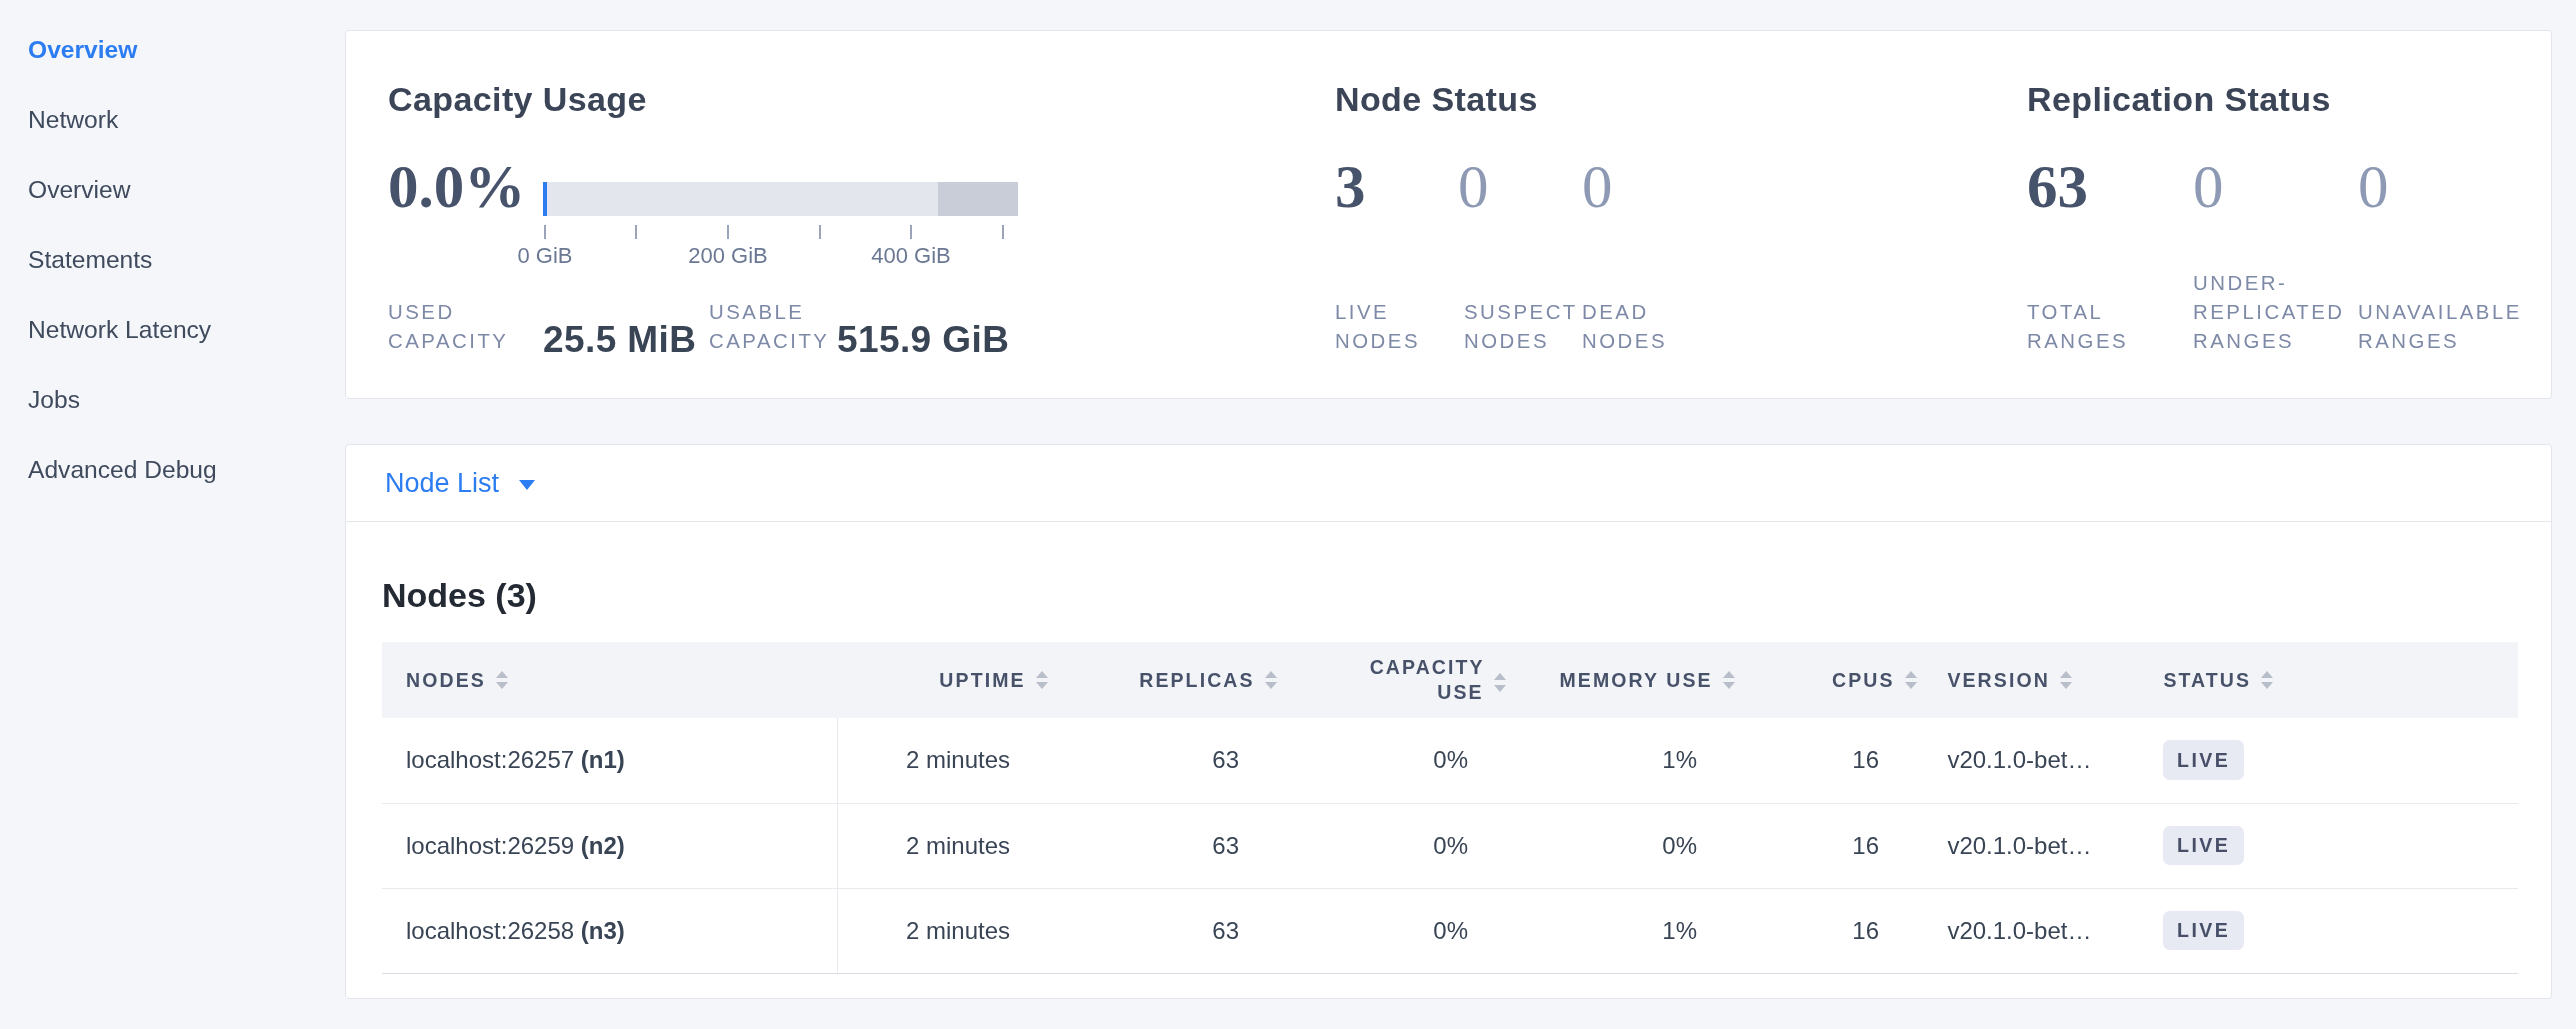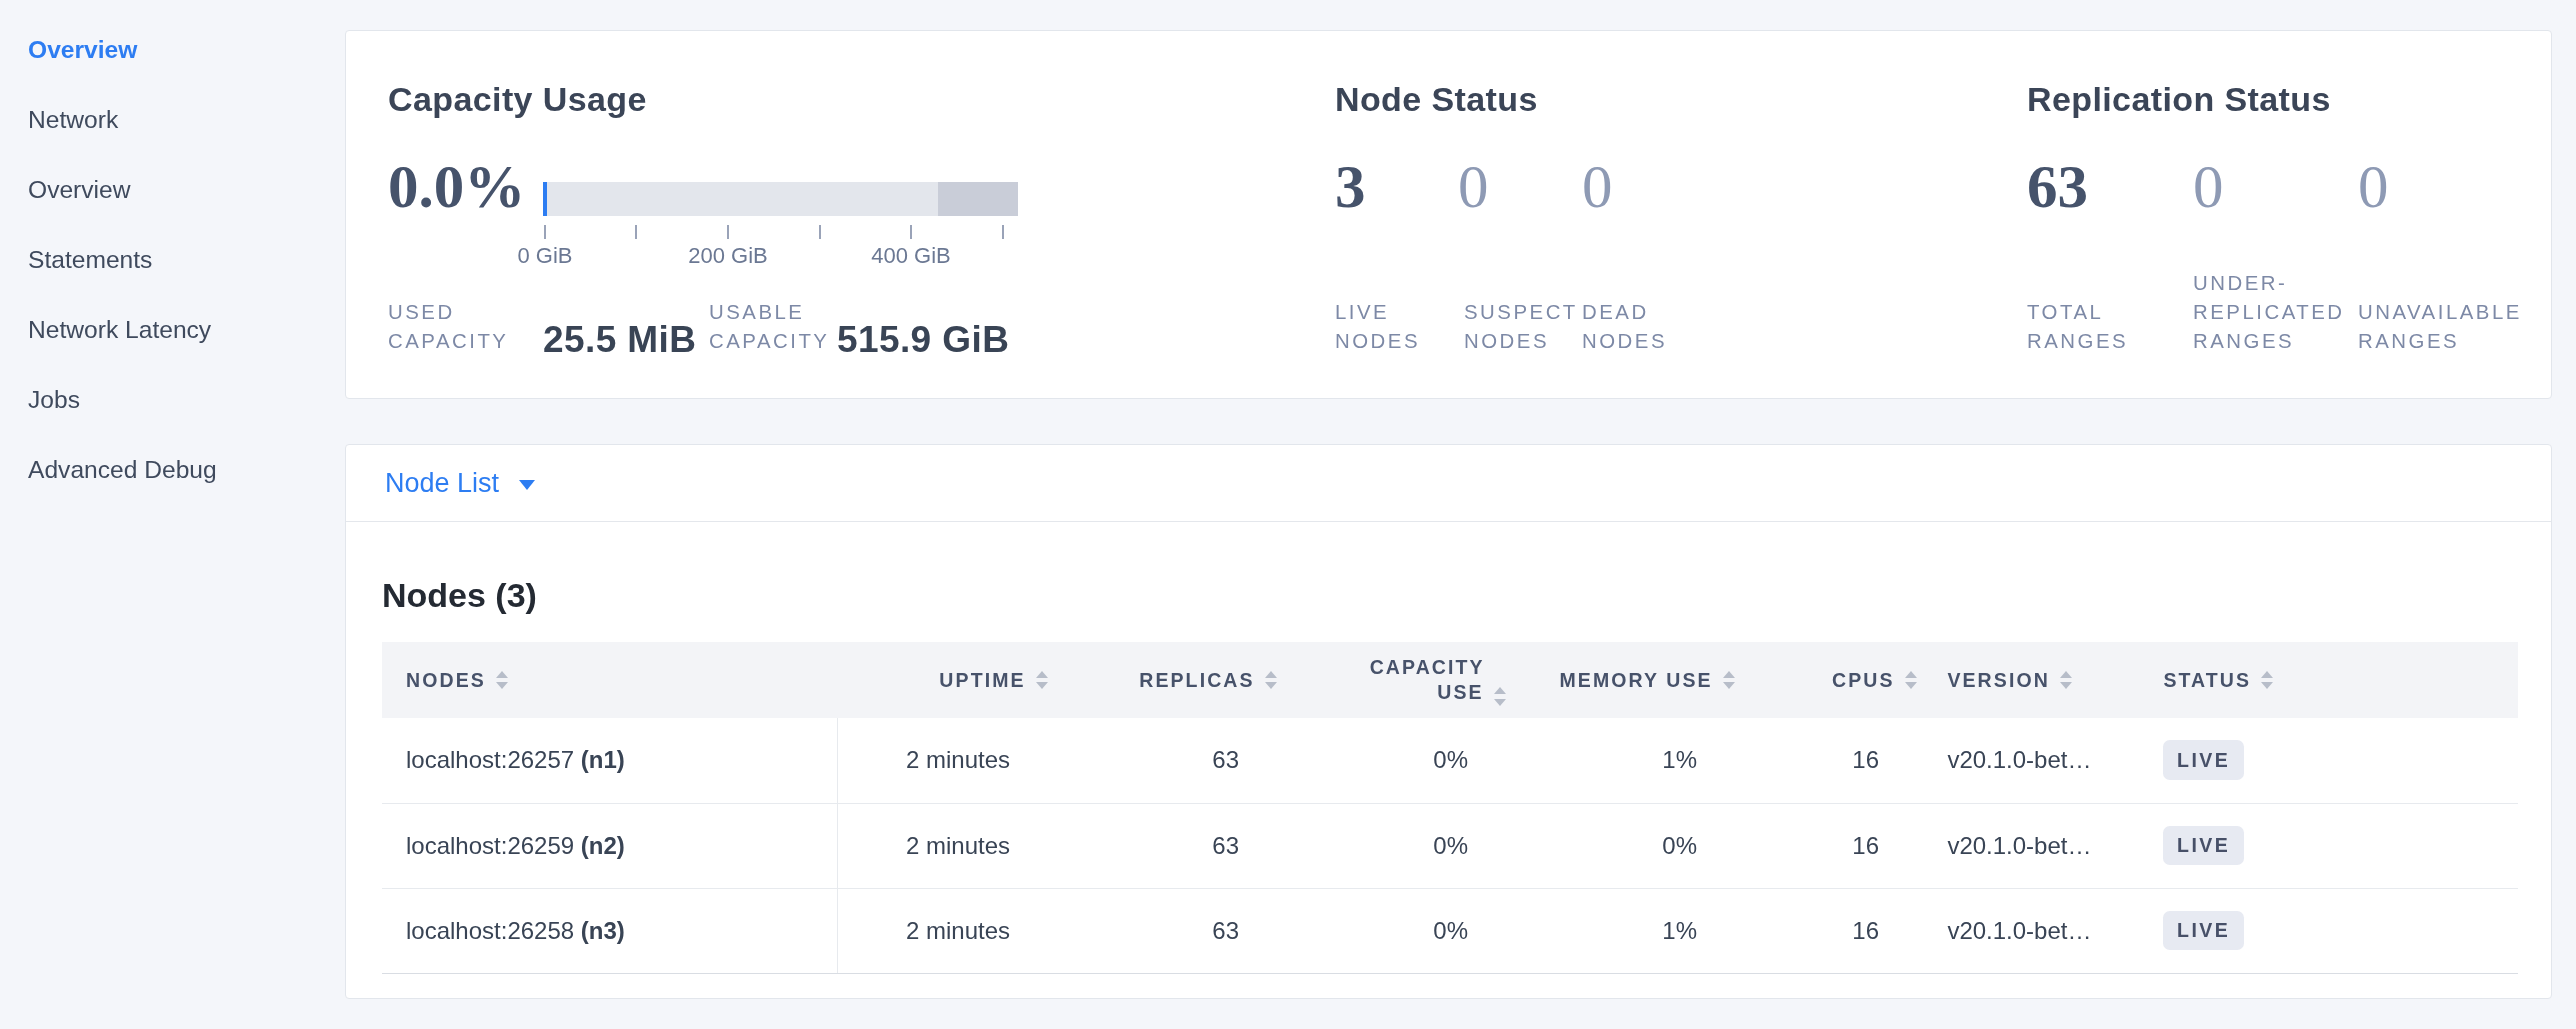--- a/index.html
+++ b/index.html
@@ -78,21 +78,21 @@
   
   table { border-collapse:collapse; table-layout:fixed; width:calc(100% - 71px); margin:0 36px; }
   thead th {
     background:#f3f4f7; height:76px; vertical-align:middle;
     font-size:19.5px; font-weight:700; letter-spacing:2.1px; color:#47526a;
     text-align:right; padding-right:10.2px; cursor:pointer;
   }
   th.col-nodes { text-align:left; padding-left:24px; }
   th.col-version, th.col-status { text-align:left; padding-left:20.4px; }
   .th-flex { display:inline-flex; align-items:center; gap:10.2px; }
-  .th-flex.wrap { align-items:flex-end; }
+  .th-flex.wrap { align-items:center; }
   .th-flex.wrap .th-label { display:inline-block; width:114px; text-align:right; line-height:25.5px; }
   .sort-icon { display:inline-flex; flex-direction:column; gap:4.2px; }
   .th-flex.wrap .sort-icon { margin-top:5.1px; }
   .sort-icon i { display:block; width:0; height:0;
     border-left:6.8px solid transparent; border-right:6.8px solid transparent; }
   .sort-icon .up   { border-bottom:7.6px solid #b7bdc9; }
   .sort-icon .down { border-top:7.6px solid #b7bdc9; }
   tbody td {
     height:85px; vertical-align:middle; font-size:24px; color:#394455;
     border-bottom:0.8px solid #e7eaee; text-align:right; padding-right:48px;

